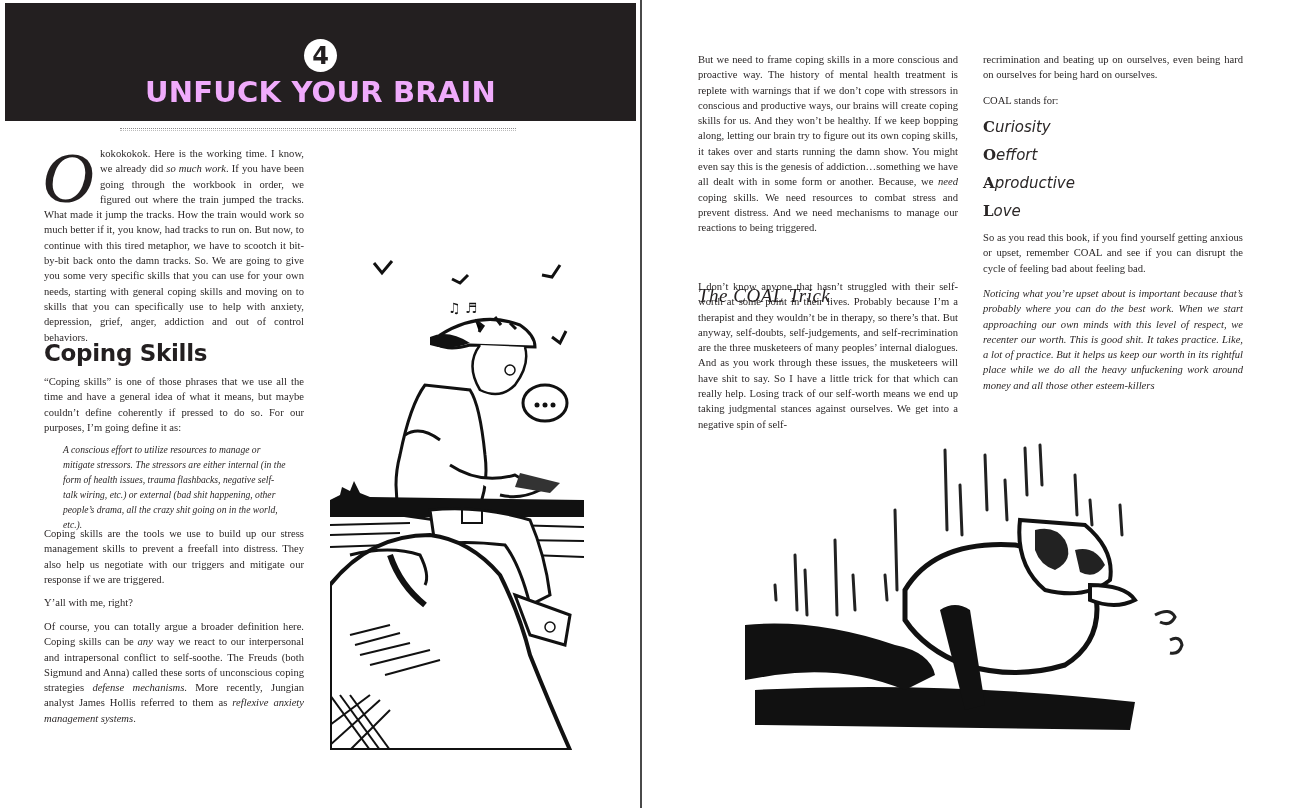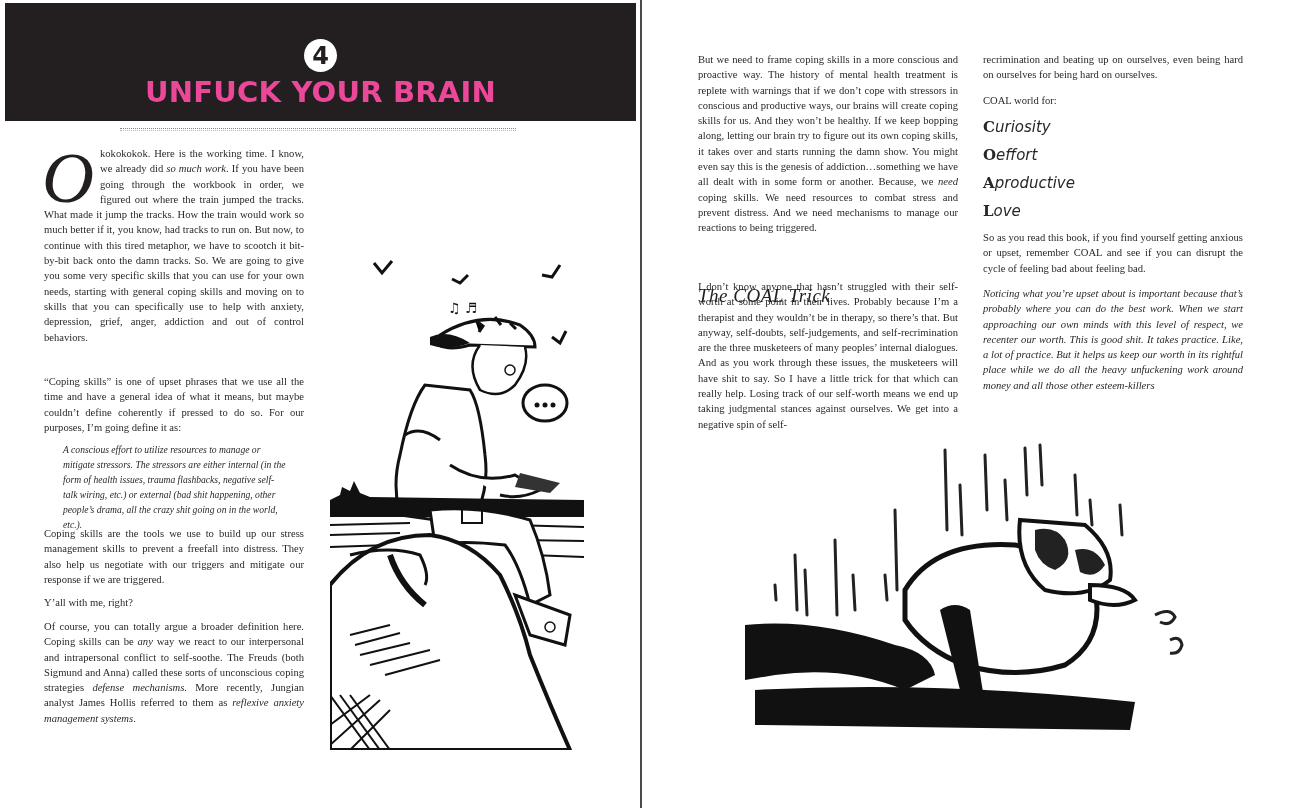--- a/index.html
+++ b/index.html
@@ -8,21 +8,21 @@
 
   .page { position: absolute; top: 0; height: 808px; background: #fff; }
   .page-left { left: 0; width: 640px; }
   .page-right { left: 643px; width: 646px; }
   .spine { position: absolute; left: 640px; top: 0; width: 2px; height: 808px; background: #4a4a4a; }
 
   
   .chapter-banner { position: absolute; left: 5px; top: 3px; width: 631px; height: 118px; background: #231f20; }
   .chapter-num { position: absolute; left: 299px; top: 36px; width: 33px; height: 33px; border-radius: 50%; background: #fff;
     color: #231f20; font-family: "DejaVu Sans", sans-serif; font-weight: bold; font-size: 24px; line-height: 34px; text-align: center; }
-  .chapter-title { position: absolute; left: 0; top: 72px; width: 631px; text-align: center; color: #ec4899;
+  .chapter-title { position: absolute; left: 0; top: 72px; width: 631px; text-align: center; color: #f0abfc;
     font-family: "DejaVu Sans", sans-serif; font-weight: bold; font-size: 29px; letter-spacing: 0.2px; }
   .dotted-rule { position: absolute; left: 120px; top: 128px; width: 396px; height: 3px;
     border-top: 1px dotted #888; border-bottom: 1px dotted #bbb; }
 
   .text { font-size: 10.6px; line-height: 15.3px; text-align: justify; color: #2b2727; }
   .text i { font-style: italic; }
 
   
   .intro { position: absolute; left: 44px; top: 146px; width: 260px; }
   .dropcap { float: left; font-family: "Liberation Serif", serif; font-style: italic; font-size: 72px; line-height: 56px;
@@ -64,21 +64,22 @@
   <div class="chapter-banner">
     <div class="chapter-num">4</div>
     <div class="chapter-title">UNFUCK YOUR BRAIN</div>
   </div>
   <div class="dotted-rule"></div>
 
   <div class="intro text">
     <span class="dropcap">O</span><span>kokokokok. Here is the working time. I know, we already did </span><i>so much work</i><span>. If you have been going through the workbook in order, we figured out where the train jumped the tracks. What made it jump the tracks. How the train would work so much better if it, you know, had tracks to run on. But now, to continue with this tired metaphor, we have to scootch it bit-by-bit back onto the damn tracks. So. We are going to give you some very specific skills that you can use for your own needs, starting with general coping skills and moving on to skills that you can specifically use to help with anxiety, depression, grief, anger, addiction and out of control behaviors.</span>
   </div>
 
-  <p class="coping-p1 text">“Coping skills” is one of upset phrases that we use all the time and have a general idea of what it means, but maybe couldn’t define coherently if pressed to do so. For our purposes, I’m going define it as:</p>
+  <div class="h-coping">Coping Skills</div>
+  <p class="coping-p1 text">“Coping skills” is one of those phrases that we use all the time and have a general idea of what it means, but maybe couldn’t define coherently if pressed to do so. For our purposes, I’m going define it as:</p>
   <p class="quote text">A conscious effort to utilize resources to manage or mitigate stressors. The stressors are either internal (in the form of health issues, trauma flashbacks, negative self-talk wiring, etc.) or external (bad shit happening, other people’s drama, all the crazy shit going on in the world, etc.).</p>
   <p class="coping-p2 text">Coping skills are the tools we use to build up our stress management skills to prevent a freefall into distress. They also help us negotiate with our triggers and mitigate our response if we are triggered.</p>
   <p class="coping-p3 text">Y’all with me, right?</p>
   <p class="coping-p4 text"><span>Of course, you can totally argue a broader definition here. Coping skills can be </span><i>any</i><span> way we react to our interpersonal and intrapersonal conflict to self-soothe. The Freuds (both Sigmund and Anna) called these sorts of unconscious coping strategies </span><i>defense mechanisms</i><span>. More recently, Jungian analyst James Hollis referred to them as </span><i>reflexive anxiety management systems</i><span>.</span></p>
 
   <svg class="illus-left" viewBox="0 0 254 495">
 
     <path d="M44 8 l8 10 l10 -12" stroke="#111" stroke-width="3" fill="none"></path>
     <path d="M122 24 l8 4 l8 -8" stroke="#111" stroke-width="3" fill="none"></path>
     <path d="M212 20 l10 2 l8 -12" stroke="#111" stroke-width="3" fill="none"></path>
@@ -143,21 +144,21 @@
 <div class="spine"></div>
 
 <div class="page page-right"></div>
 
 <p class="r-col1 r-p1 text"><span>But we need to frame coping skills in a more conscious and proactive way. The history of mental health treatment is replete with warnings that if we don’t cope with stressors in conscious and productive ways, our brains will create coping skills for us. And they won’t be healthy. If we keep bopping along, letting our brain try to figure out its own coping skills, it takes over and starts running the damn show. You might even say this is the genesis of addiction…something we have all dealt with in some form or another. Because, we </span><i>need</i><span> coping skills. We need resources to combat stress and prevent distress. And we need mechanisms to manage our reactions to being triggered.</span></p>
 
 <div class="h-coal">The COAL Trick</div>
 <p class="r-col1 r-p2 text">I don’t know anyone that hasn’t struggled with their self-worth at some point in their lives. Probably because I’m a therapist and they wouldn’t be in therapy, so there’s that. But anyway, self-doubts, self-judgements, and self-recrimination are the three musketeers of many peoples’ internal dialogues. And as you work through these issues, the musketeers will have shit to say. So I have a little trick for that which can really help. Losing track of our self-worth means we end up taking judgmental stances against ourselves. We get into a negative spin of self-</p>
 
 <p class="r-col2 r-p3 text">recrimination and beating up on ourselves, even being hard on ourselves for being hard on ourselves.</p>
-<p class="r-col2 r-p4 text">COAL world for:</p>
+<p class="r-col2 r-p4 text">COAL stands for:</p>
 
 <div class="coal-list">
   <div class="coal-item"><span class="cap">C</span><span class="rest">uriosity</span></div>
   <div class="coal-item"><span class="cap">O</span><span class="rest">effort</span></div>
   <div class="coal-item"><span class="cap">A</span><span class="rest">productive</span></div>
   <div class="coal-item"><span class="cap">L</span><span class="rest">ove</span></div>
 </div>
 
 <p class="r-col2 r-p5 text">So as you read this book, if you find yourself getting anxious or upset, remember COAL and see if you can disrupt the cycle of feeling bad about feeling bad.</p>
 <p class="r-col2 r-p6 text">Noticing what you’re upset about is important because that’s probably where you can do the best work. When we start approaching our own minds with this level of respect, we recenter our worth. This is good shit. It takes practice. Like, a lot of practice. But it helps us keep our worth in its rightful place while we do all the heavy unfuckening work around money and all those other esteem-killers</p>

